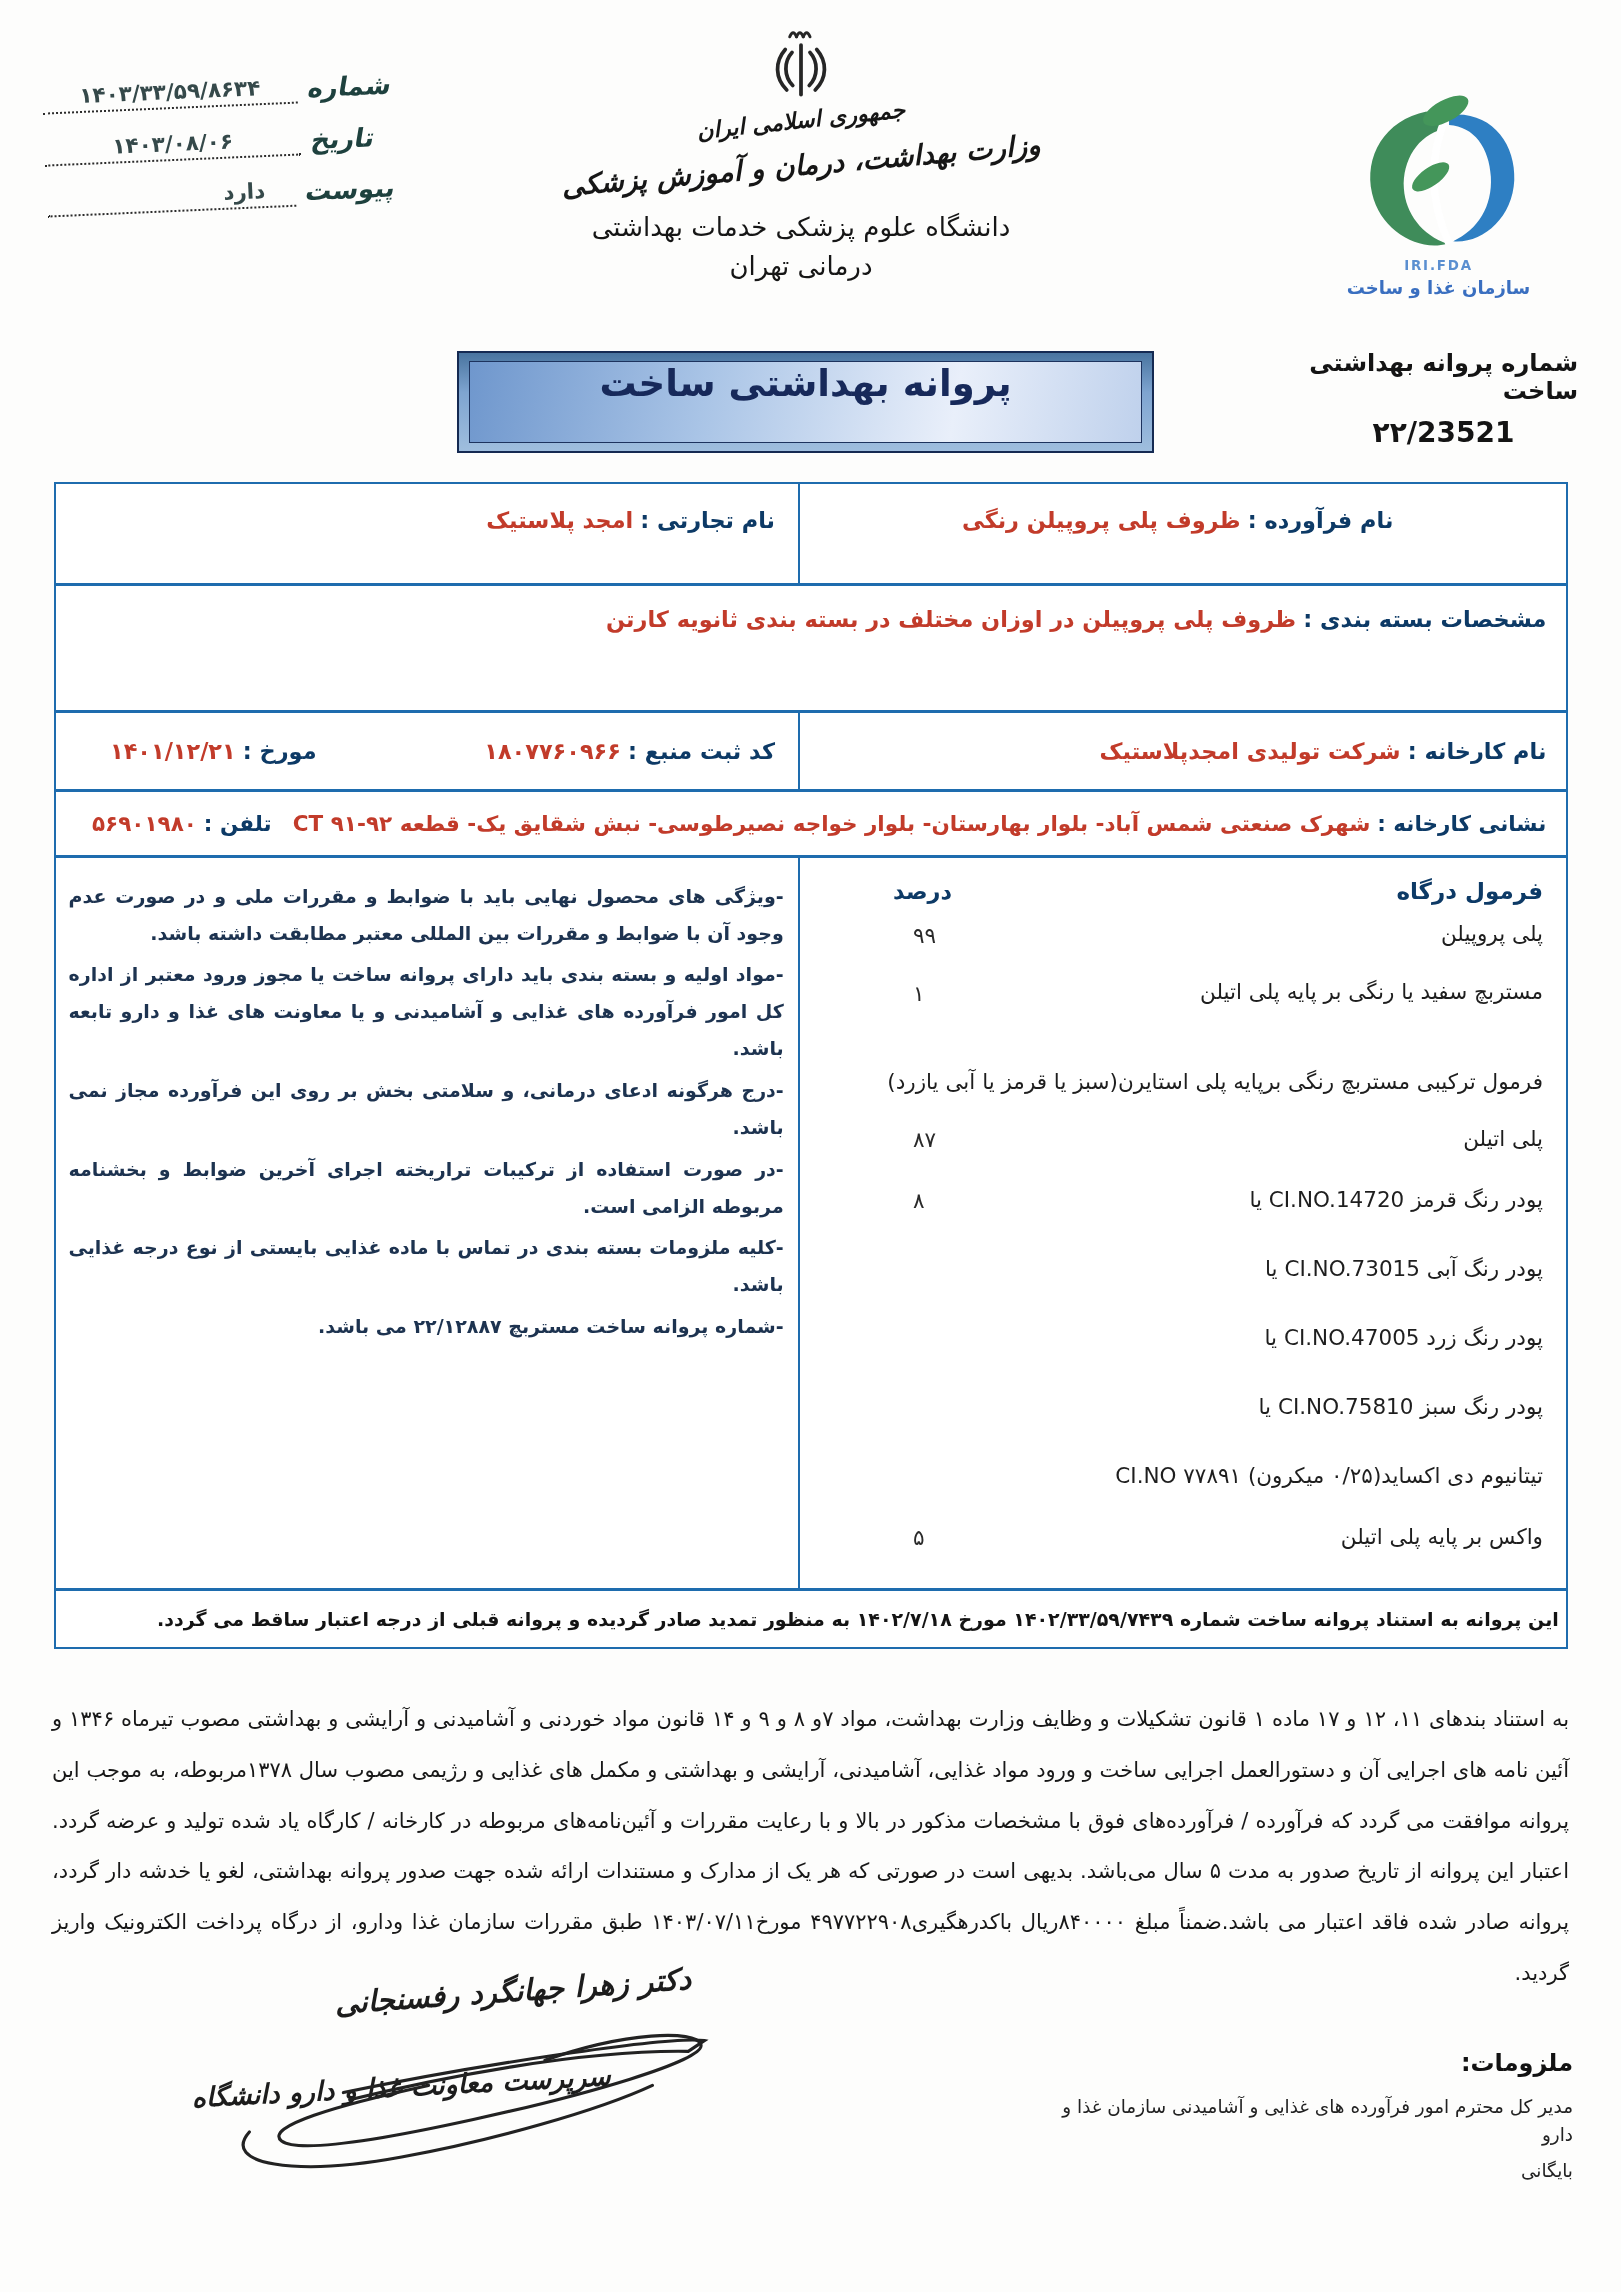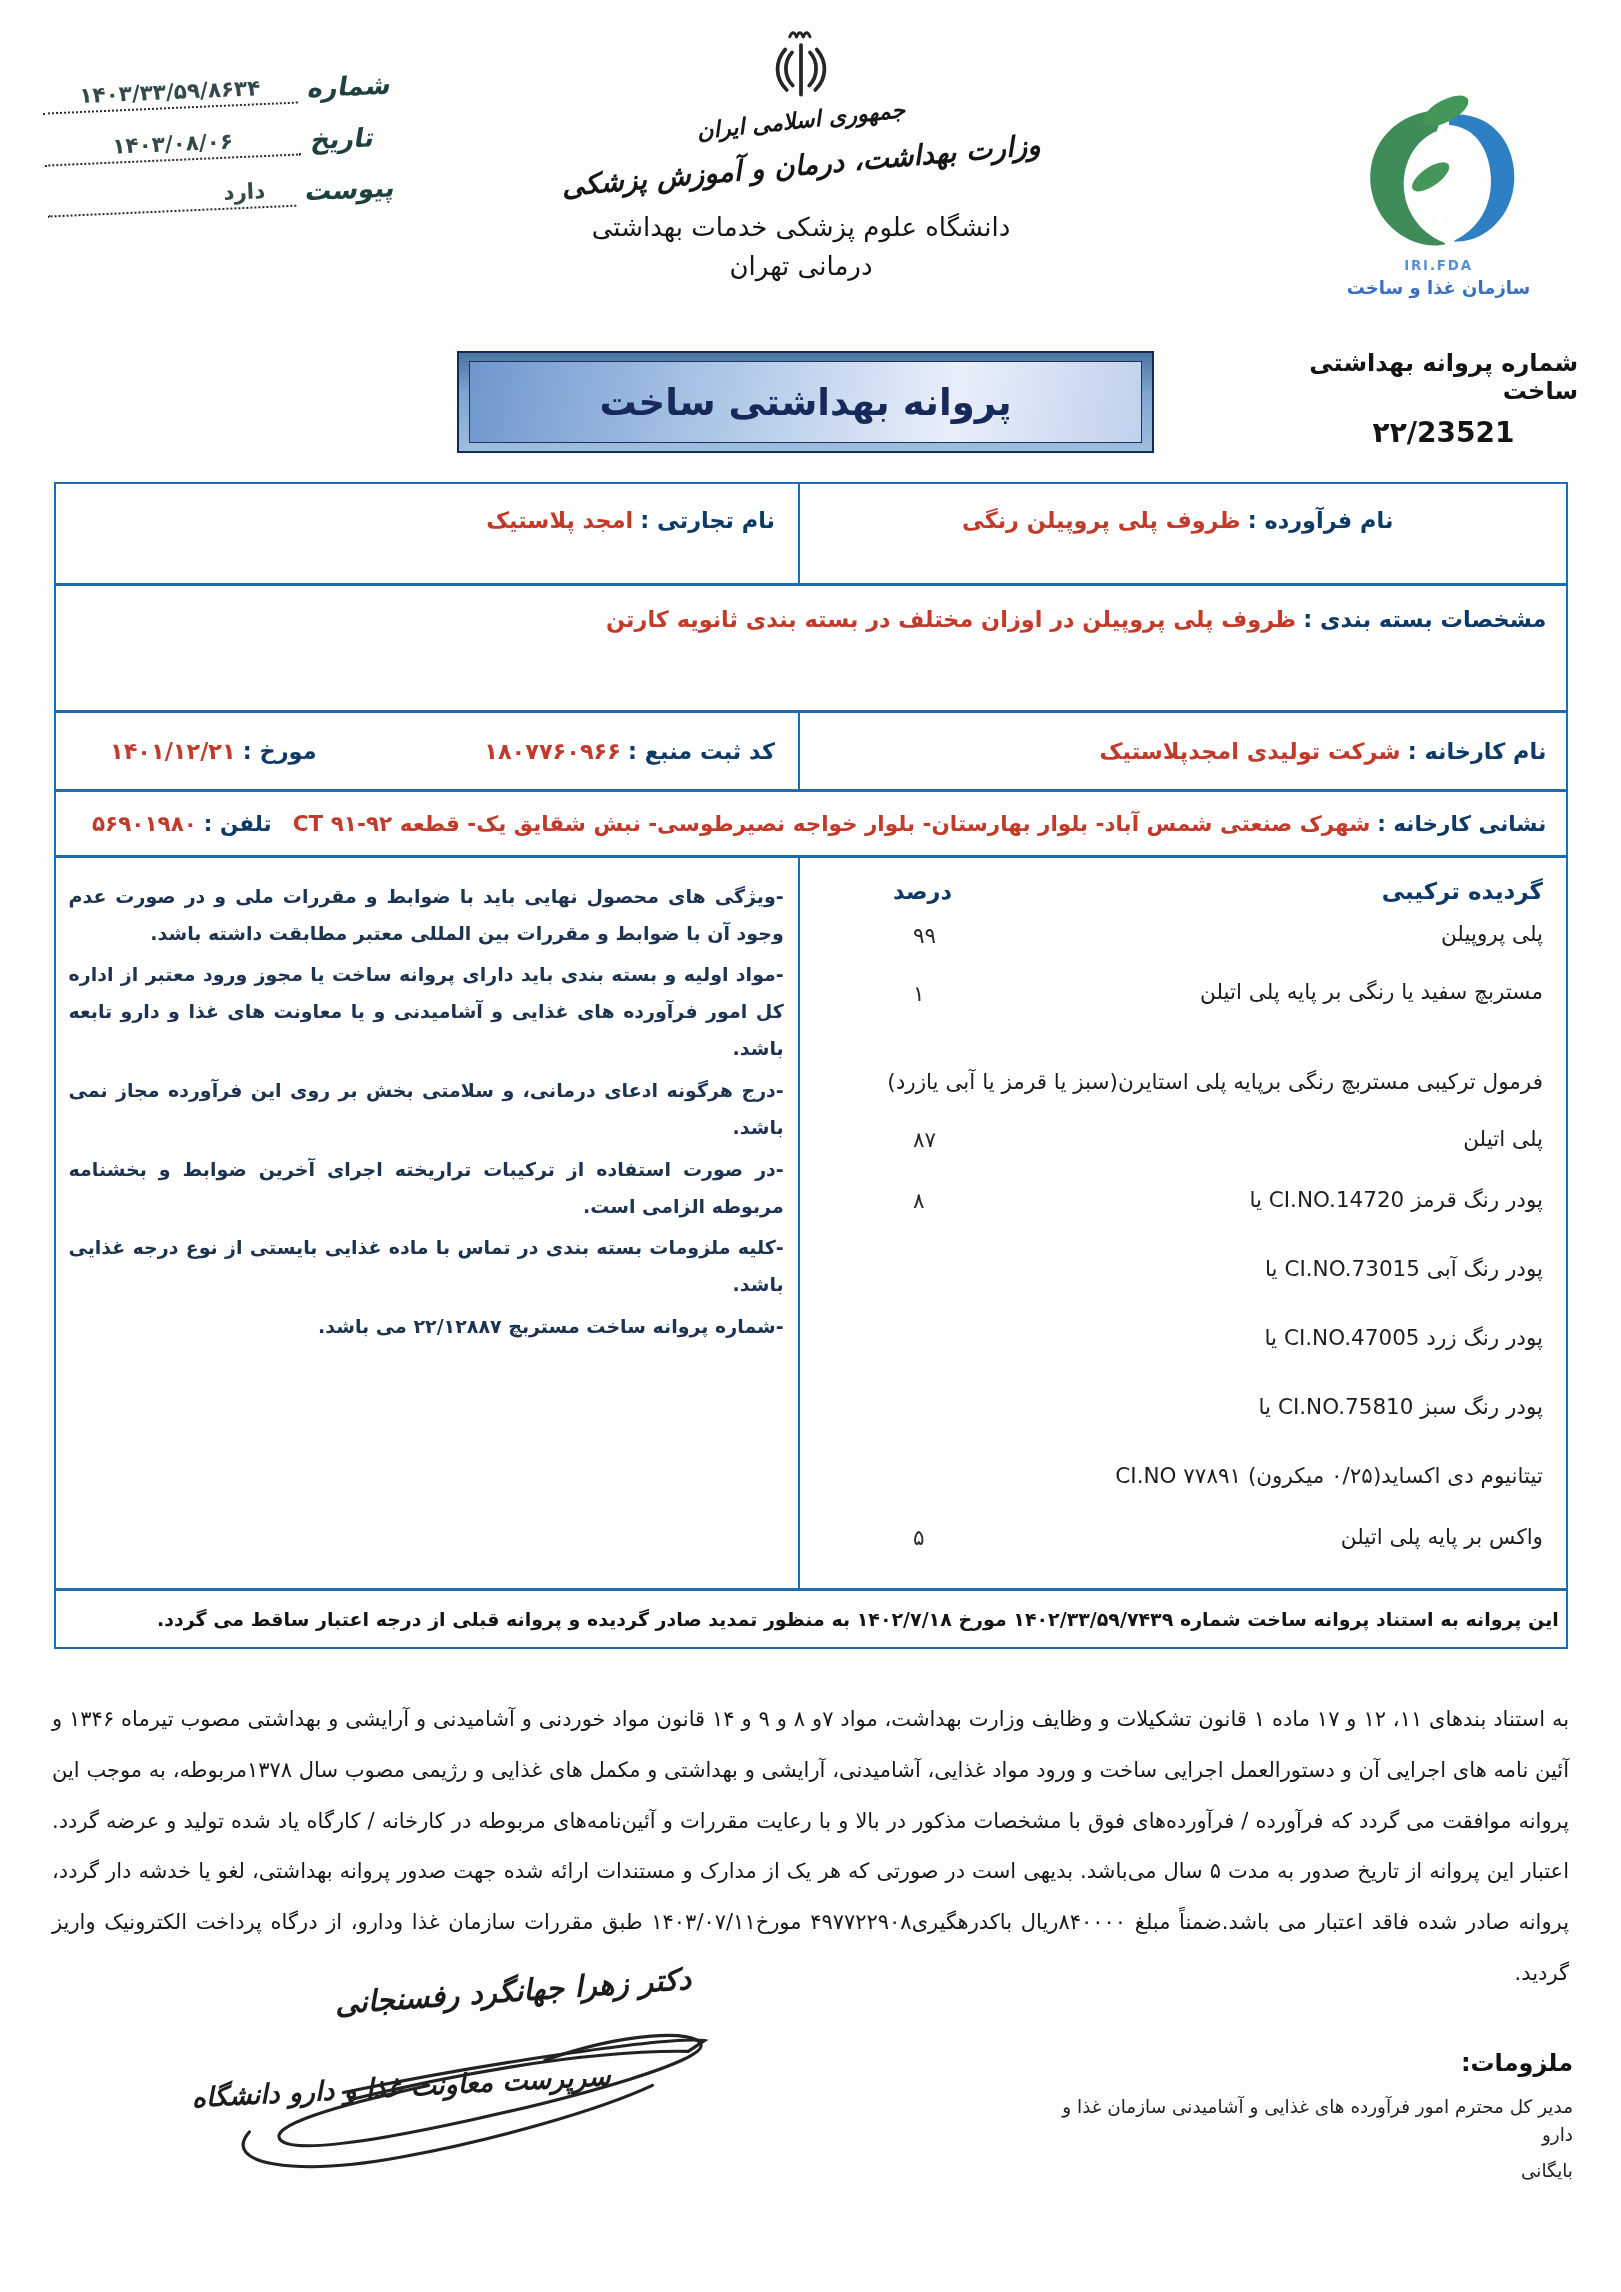--- a/index.html
+++ b/index.html
@@ -21,21 +21,21 @@
   .h-republic{font-size:22.4px;font-weight:bold;font-style:italic;transform:rotate(-6deg);margin-top:1.8px;}
   .h-ministry{font-size:28px;font-weight:bold;font-style:italic;transform:rotate(-5deg);margin-top:16px;}
   .h-univ1{font-size:26px;margin-top:30px;}
   .h-univ2{font-size:26px;margin-top:9px;}
   
   .banner{position:absolute;left:457px;top:351px;width:697px;height:102px;box-sizing:border-box;
     border:2.7px solid #152a52;background:linear-gradient(180deg,#49749f 0%,#7ea4d0 40%,#9fbede 100%);
     padding:8px 9.9px;}
   .banner-inner{width:100%;height:100%;box-sizing:border-box;border:1.8px solid #1d335e;
     background:linear-gradient(100deg,#6f97cd 0%,#a9c4e6 35%,#e9effa 72%,#bfd1ec 100%);
-    display:flex;align-items:center;justify-content:center;}
+    display:flex;align-items:flex-start;justify-content:center;}
   .banner-inner span{font-size:37px;font-weight:bold;color:#17295a;}
   
   .fdo{position:absolute;left:1324px;top:88px;width:229px;text-align:center;}
   .fdo-latin{font-size:13.4px;letter-spacing:1.8px;color:#5b8fd0;font-weight:bold;margin-top:-9px;}
   .fdo-caption{font-size:18px;color:#3a6fc0;font-weight:bold;direction:rtl;margin-top:3.6px;}
   
   .license{position:absolute;left:1250px;top:349px;width:328px;direction:rtl;text-align:right;}
   .lic-label{font-size:24px;font-weight:bold;color:#141414;}
   .lic-value{font-size:28px;font-weight:bold;color:#141414;margin-top:10.7px;width:269px;text-align:center;}
   
@@ -200,21 +200,21 @@
       <span>
         <span class="lbl">تلفن :</span>
         <span class="val">۵۶۹۰۱۹۸۰</span>
       </span>
     </div>
   </div>
 
   <div class="t-row r5 t-cols">
     <div class="cell c-formula">
       <div class="f-title">
-        <span>گردیده ترکیبی</span>
+        <span>فرمول درگاه</span>
         <span class="f-pct-h">درصد</span>
       </div>
       <div class="f-body">
         <div class="f-row"><span class="f-name">پلی پروپیلن</span><span class="f-pct">۹۹</span></div>
         <div class="f-row"><span class="f-name">مستربچ سفید یا رنگی بر پایه پلی اتیلن</span><span class="f-pct">۱</span></div>
         <div class="f-row wide"><span class="f-name">فرمول ترکیبی مستربچ رنگی برپایه پلی استایرن(سبز یا قرمز یا آبی یازرد)</span><span class="f-pct"></span></div>
         <div class="f-row"><span class="f-name">پلی اتیلن</span><span class="f-pct">۸۷</span></div>
         <div class="f-row"><span class="f-name">پودر رنگ قرمز CI.NO.14720 یا</span><span class="f-pct">۸</span></div>
         <div class="f-row"><span class="f-name">پودر رنگ آبی CI.NO.73015 یا</span><span class="f-pct"></span></div>
         <div class="f-row"><span class="f-name">پودر رنگ زرد CI.NO.47005 یا</span><span class="f-pct"></span></div>

